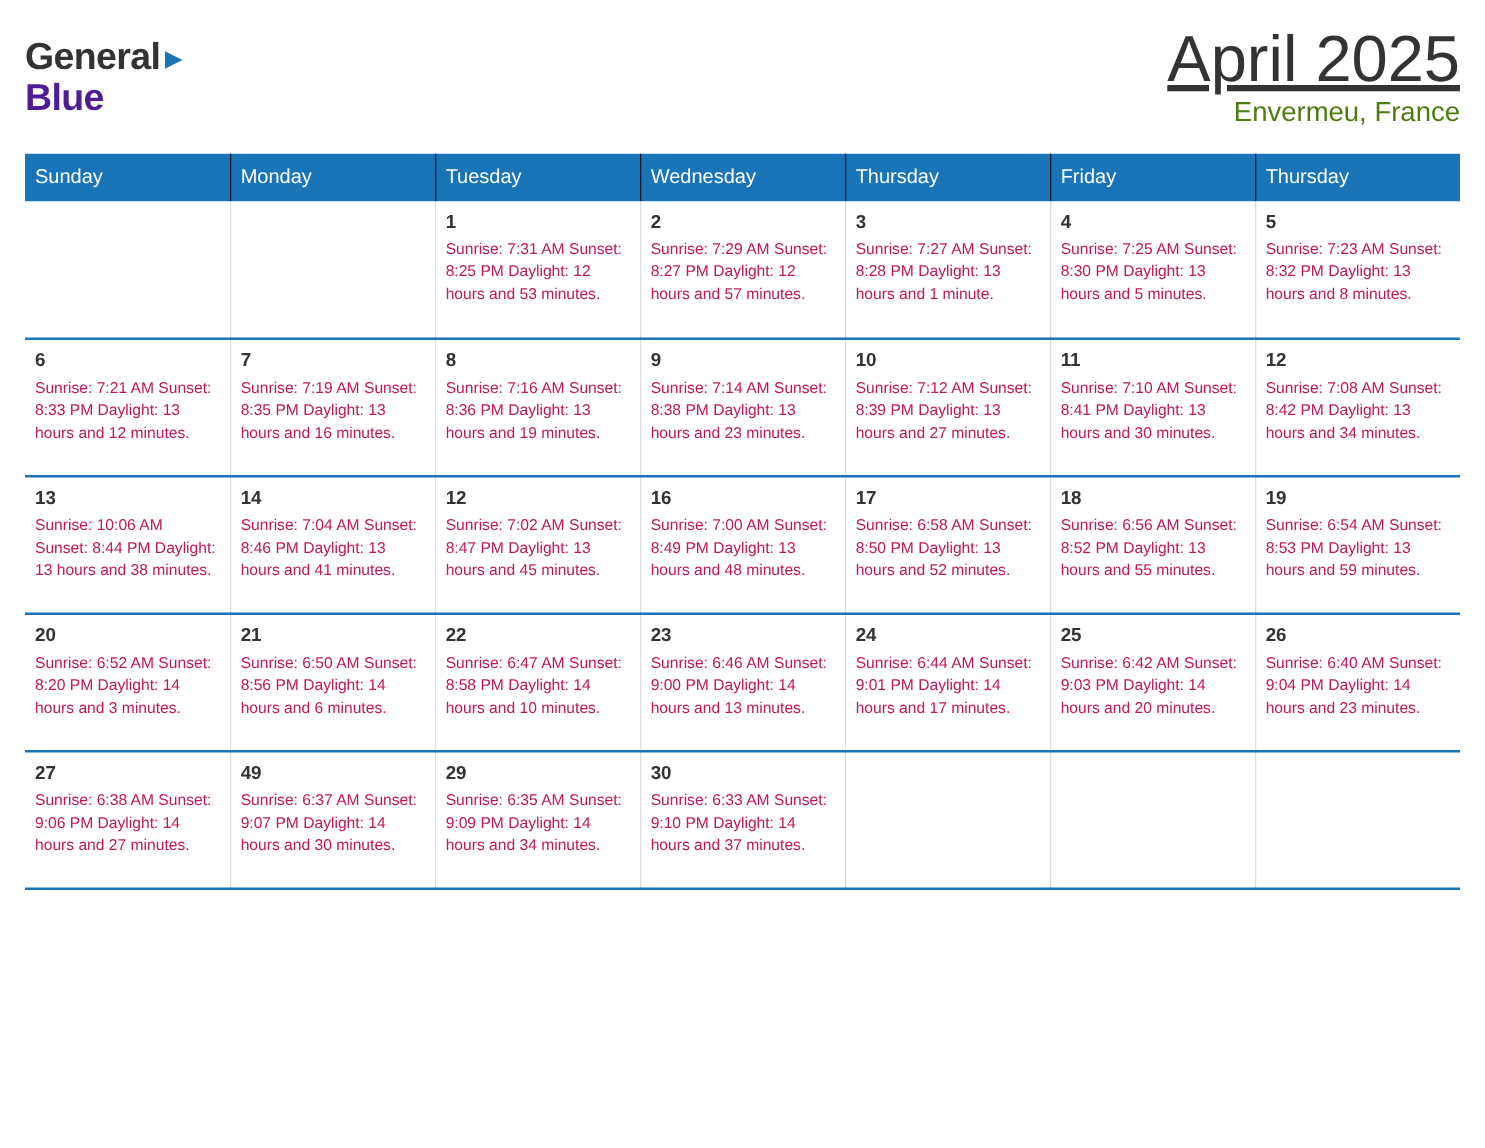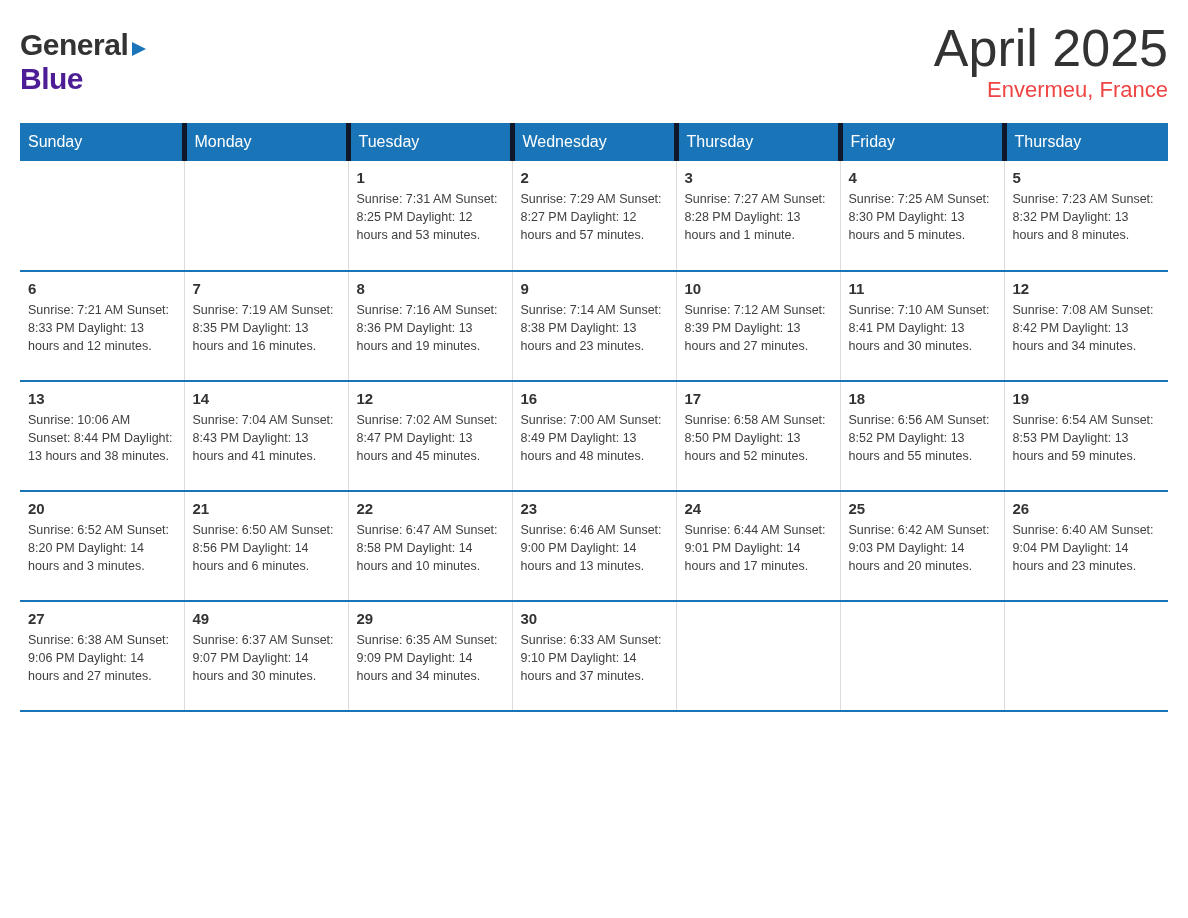--- a/index.html
+++ b/index.html
@@ -17,40 +17,41 @@
       margin-bottom: 20px;
     }
     .title-block {
       text-align: right;
     }
     .calendar-title {
       font-size: 52px;
       font-weight: normal;
       color: #333;
       line-height: 1.1;
+      text-decoration: underline;
     }
     .calendar-subtitle {
       font-size: 22px;
-      color: #ef4444;
+      color: #4d7c0f;
     }
     table {
       width: 100%;
       border-collapse: collapse;
       table-layout: fixed;
     }
     thead tr {
       background-color: #1a75b8;
     }
     thead th {
       color: #fff;
       font-size: 16px;
       font-weight: normal;
       padding: 10px 8px;
       text-align: left;
-      border-right: 5px solid #0f172a;
+      border-right: 1px solid #0f172a;
     }
     thead th:last-child {
       border-right: none;
     }
     tbody tr {
       border-bottom: 2px solid #1a75b8;
     }
     tbody td {
       vertical-align: top;
       padding: 8px;
@@ -64,21 +65,21 @@
     }
     .day-number {
       font-size: 15px;
       font-weight: bold;
       display: block;
       margin-bottom: 4px;
     }
     .day-info {
       font-size: 12.5px;
       line-height: 1.45;
-      color: #404040;
+      color: #be185d;
     }
     .logo-text-general {
       font-size: 30px;
       font-weight: bold;
       color: #333;
       letter-spacing: -0.5px;
     }
     .logo-arrow {
       display: inline-block;
       margin-left: 2px;
@@ -221,21 +222,21 @@
         <td>
           <span class="day-number">13</span>
           <div class="day-info">Sunrise: 10:06 AM
 Sunset: 8:44 PM
 Daylight: 13 hours
 and 38 minutes.</div>
         </td>
         <td>
           <span class="day-number">14</span>
           <div class="day-info">Sunrise: 7:04 AM
-Sunset: 8:43 PM
+Sunset: 8:46 PM
 Daylight: 13 hours
 and 41 minutes.</div>
         </td>
         <td>
           <span class="day-number">12</span>
           <div class="day-info">Sunrise: 7:02 AM
 Sunset: 8:47 PM
 Daylight: 13 hours
 and 45 minutes.</div>
         </td>

